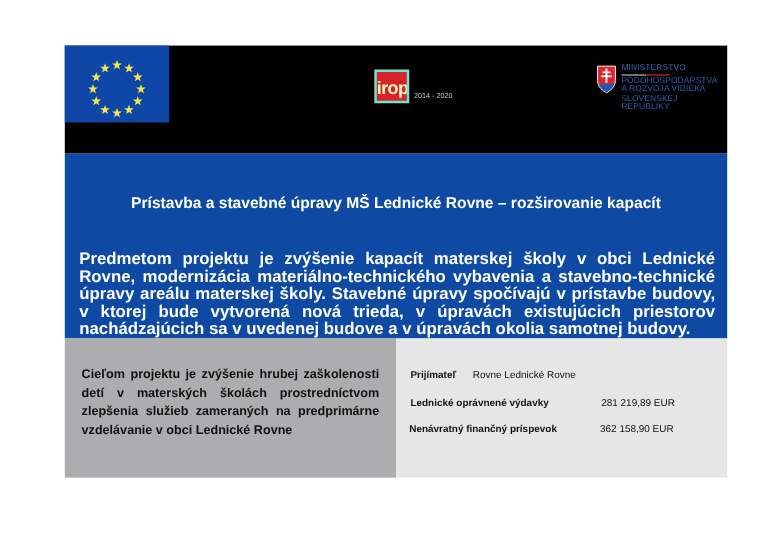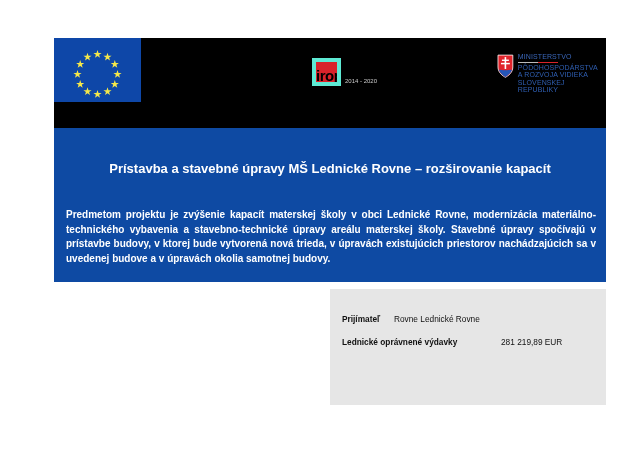--- a/index.html
+++ b/index.html
@@ -6,41 +6,41 @@
   html, body { width: 644px; height: 455px; background: #ffffff; overflow: hidden; }
   body { position: relative; font-family: "Liberation Sans", sans-serif; }
 
   .board { position: absolute; left: 54px; top: 38px; width: 552px; height: 360px; }
 
   .header { position: absolute; left: 0; top: 0; width: 552px; height: 90px; background: #000000; }
   .eu-flag { position: absolute; left: 0; top: 0; width: 87px; height: 64px; background: #0e47a8; }
   .eu-flag svg { position: absolute; left: 0; top: 0; }
 
   .irop { position: absolute; left: 258px; top: 20px; display: flex; align-items: flex-end; }
-  .irop-logo { width: 29px; height: 28px; background: #d8232a; border: 4px solid #5eead4; color: #000000;
+  .irop-logo { width: 29px; height: 28px; background: #d8232a; border: 2px solid #5eead4; color: #fef9c3;
     font-weight: bold; font-size: 15px; line-height: 28px; text-align: right; letter-spacing: -0.5px; overflow: hidden; }
   .irop-years { color: #c9c9c9; font-size: 6px; margin-left: 4px; margin-bottom: 2px; }
 
   .ministry { position: absolute; left: 443px; top: 15px; display: flex; }
   .coat { width: 17px; height: 24px; margin-top: 1px; }
   .ministry-text { margin-left: 4px; color: #2f5fb3; font-size: 7px; line-height: 7.6px; letter-spacing: 0.1px; }
   .ministry-text .line0 { color: #3a66b8; }
   .ministry-rule { height: 1px; width: 40px; margin: 1px 0; background: linear-gradient(90deg,#bbb 0 50%, #d8232a 50% 100%); }
 
   .blue-section { position: absolute; left: 0; top: 90px; width: 552px; height: 154px; background: #0e4aa3; }
   .title { position: absolute; left: 0; top: 33px; width: 552px; text-align: center; color: #ffffff;
     font-weight: bold; font-size: 13px; }
   .description { position: absolute; left: 12px; top: 80px; width: 530px; color: #ffffff; font-weight: bold;
-    font-size: 10px; line-height: 14.5px; text-align: justify; }
+    font-size: 14px; line-height: 14.5px; text-align: justify; }
 
   .bottom { position: absolute; left: 0; top: 244px; width: 552px; height: 116px; }
   .goal-box { position: absolute; left: 0; top: 0; width: 276px; height: 116px; background: #adadb0; }
   .goal-text { position: absolute; left: 14px; top: 23px; width: 248px; color: #111; font-weight: bold;
     font-size: 10.5px; line-height: 15.5px; text-align: justify; }
-  .info-box { position: absolute; left: 276px; top: 0; width: 276px; height: 116px; background: #e6e6e6; margin-top: 7px; }
+  .info-box { position: absolute; left: 276px; top: 0; width: 276px; height: 116px; background: #e6e6e6; }
   .info-row { position: absolute; left: 12px; font-size: 8.3px; color: #111; white-space: nowrap; }
   .info-row .lbl { font-weight: bold; }
   .info-row .val { position: absolute; white-space: nowrap; }
 </style>
 </head>
 <body>
 
 <div class="board">
 
   <div class="header">
@@ -85,25 +85,32 @@
       </div>
     </div>
   </div>
 
   <div class="blue-section">
     <div class="title">Prístavba a stavebné úpravy MŠ Lednické Rovne – rozširovanie kapacít</div>
     <div class="description">Predmetom projektu je zvýšenie kapacít materskej školy v obci Lednické Rovne, modernizácia materiálno-technického vybavenia a stavebno-technické úpravy areálu materskej školy. Stavebné úpravy spočívajú v prístavbe budovy, v ktorej bude vytvorená nová trieda, v úpravách existujúcich priestorov nachádzajúcich sa v uvedenej budove a v úpravách okolia samotnej budovy.</div>
   </div>
 
   <div class="bottom">
+    <div class="goal-box">
+      <div class="goal-text">Cieľom projektu je zvýšenie hrubej zaškolenosti detí v materských školách prostredníctvom zlepšenia služieb zameraných na predprimárne vzdelávanie v obci Lednické Rovne</div>
+    </div>
     <div class="info-box">
       <div class="info-row" style="top:25px;">
         <span class="lbl">Prijímateľ</span>
         <span class="val" style="left:52px;">Rovne Lednické Rovne</span>
       </div>
       <div class="info-row" style="top:48px;">
         <span class="lbl">Lednické oprávnené výdavky</span>
         <span class="val" style="left:159px;">281 219,89 EUR</span>
       </div>
+      <div class="info-row" style="top:70px; left:11px;">
+        <span class="lbl">Nenávratný finančný príspevok</span>
+        <span class="val" style="left:159px;">362 158,90 EUR</span>
+      </div>
     </div>
   </div>
 
 </div>
 
 </body></html>

